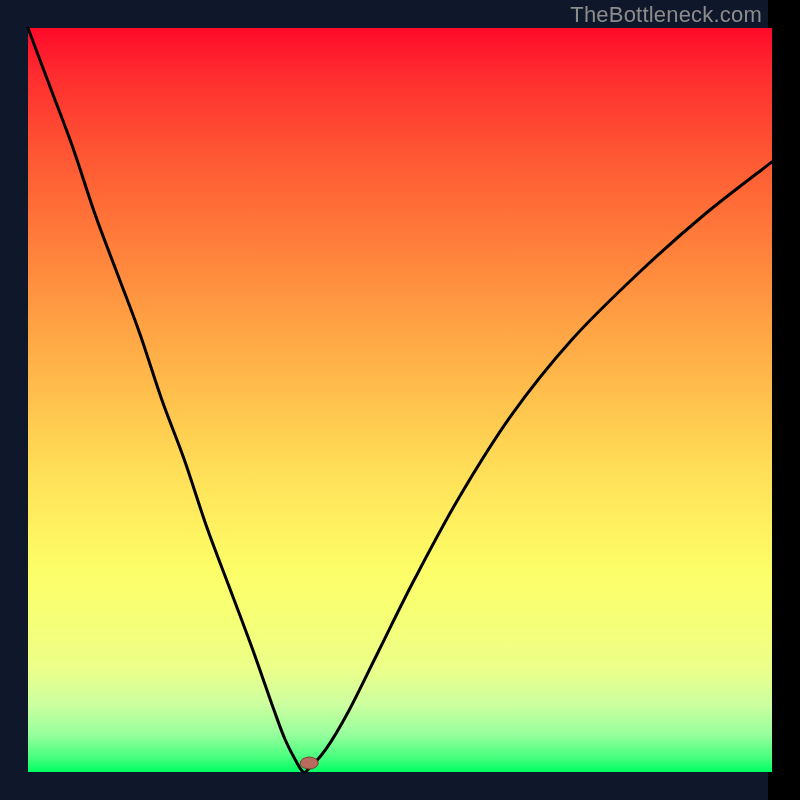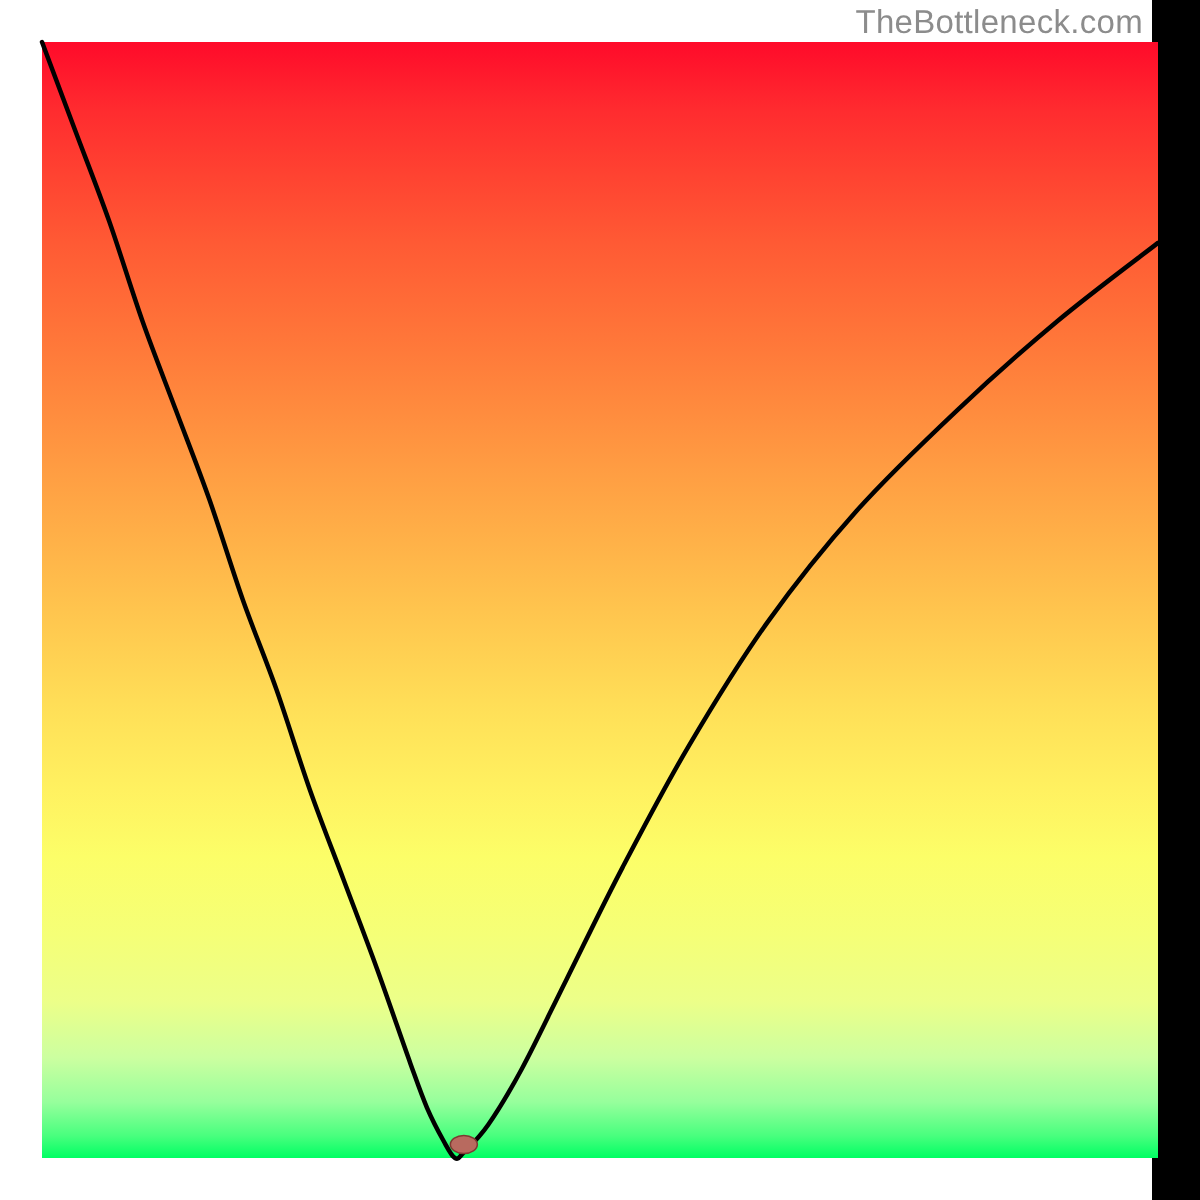--- a/index.html
+++ b/index.html
@@ -10,21 +10,21 @@
     background: #000;
     overflow: hidden;
     font-family: Arial, Helvetica, sans-serif;
   }
   .frame {
     position: absolute;
     top: 0;
     left: 0;
     width: 768px;
     height: 800px;
-    background: #ffffff;
+    background: #0f172a;
   }
   .plot {
     position: absolute;
     top: 28px;
     left: 28px;
     width: 744px;
     height: 744px;
     
     background: linear-gradient(to bottom,
       #ff0a2a 0%,

